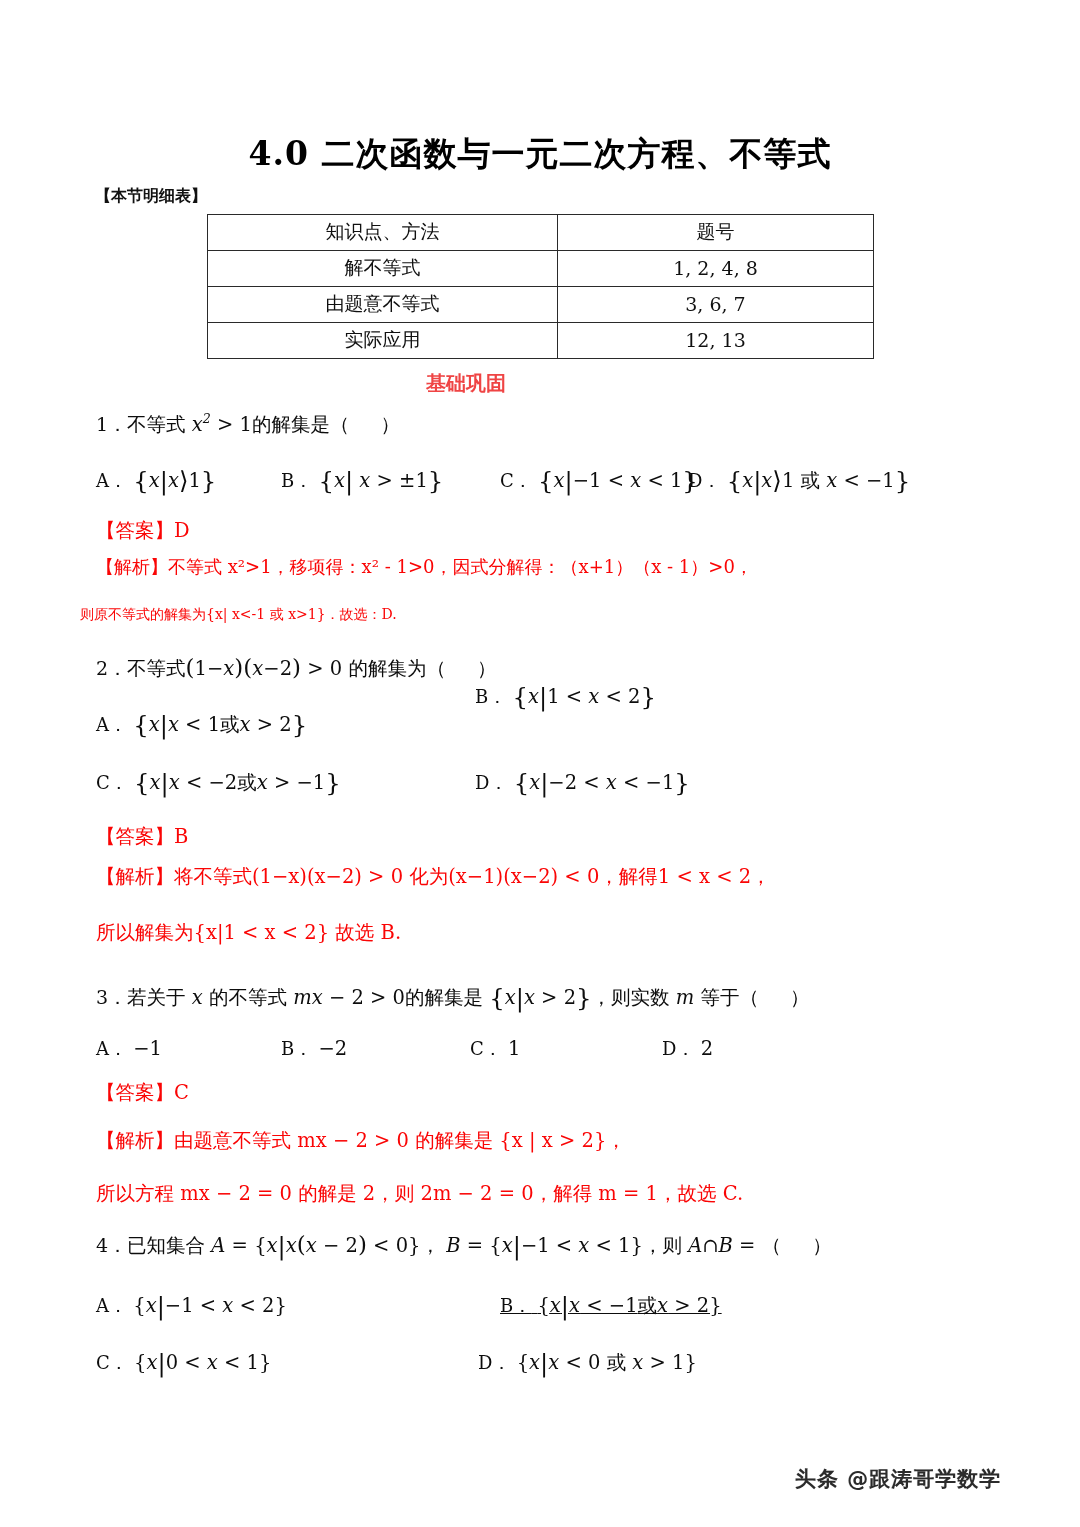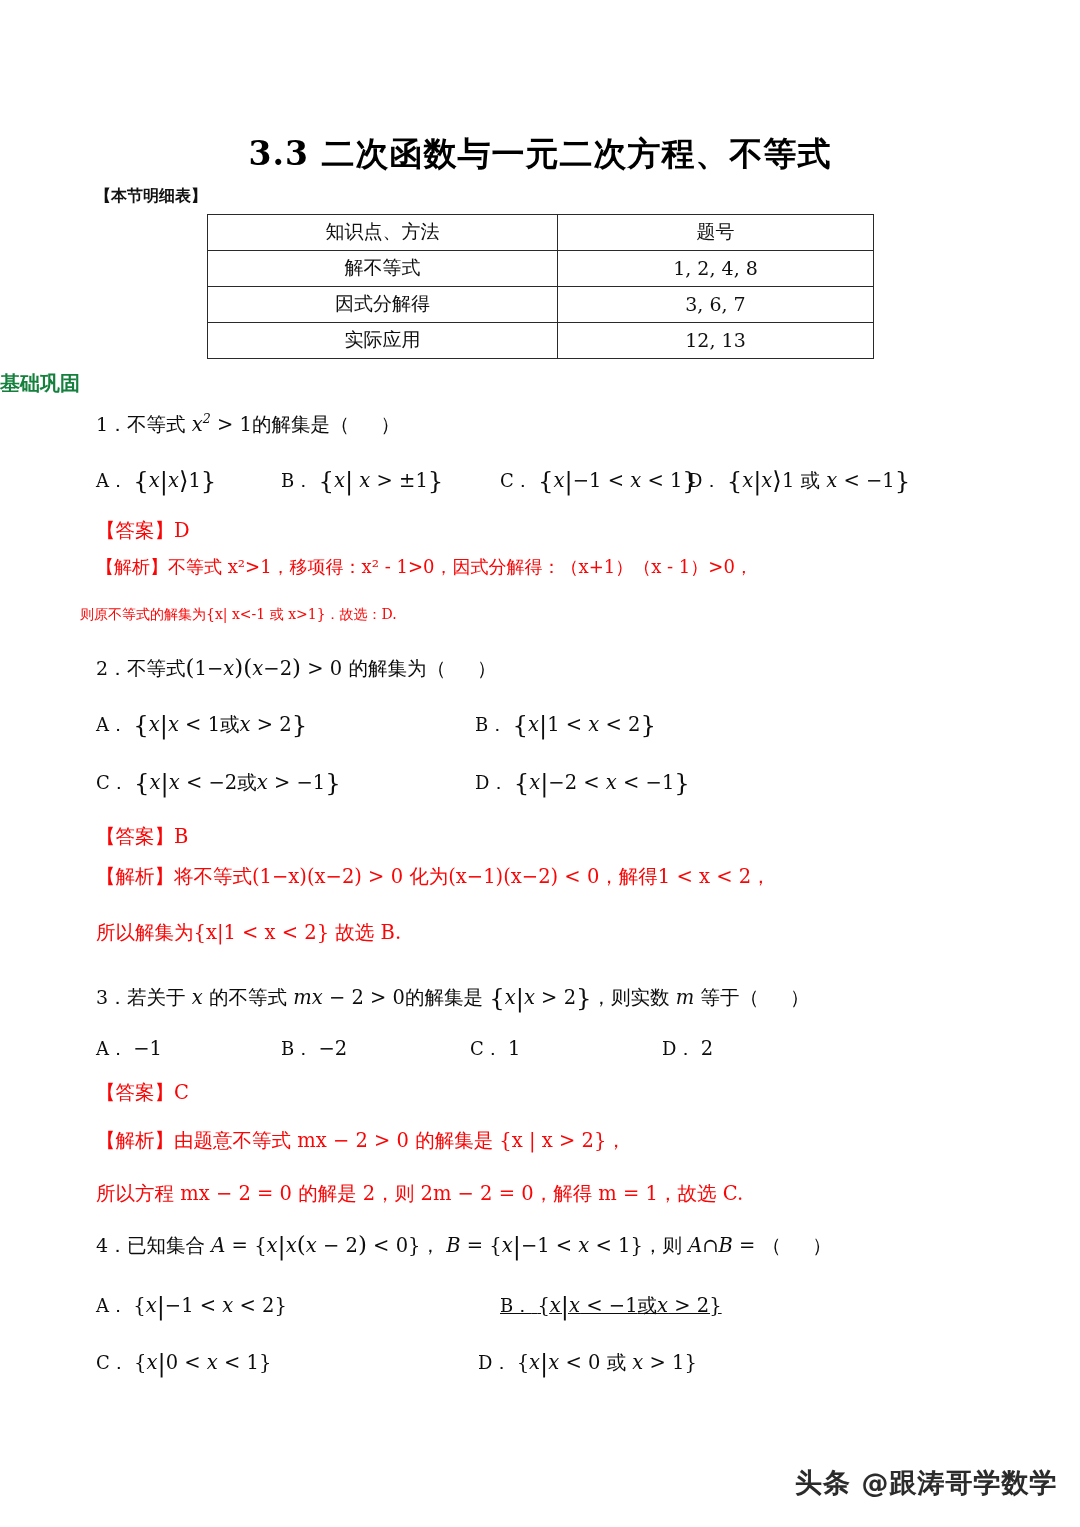--- a/index.html
+++ b/index.html
@@ -62,24 +62,24 @@
   }
   .detail-table col.c1 { width: 350px; }
   .detail-table col.c2 { width: 316px; }
   .num-cell { font-family: "DejaVu Serif", "Liberation Serif", serif; }
 
   
   .subheading {
     position: absolute;
     left: 0; top: 370px;
     width: 932px;
-    text-align: left;
+    text-align: center;
     font-size: 20px;
     font-weight: bold;
-    color: #15803d;
+    color: #ef4444;
   }
 
   
   .line {
     position: absolute;
     font-size: 19.5px;
     white-space: nowrap;
     color: #0d0d0d;
     line-height: 1.1;
   }
@@ -99,53 +99,53 @@
   .mn { font-family: "DejaVu Serif","Liberation Serif",serif; font-style: normal; }
   .big { font-size: 23px; }
   .sup { font-size: 0.65em; vertical-align: super; }
   .brace { font-size: 1.25em; vertical-align: -0.08em; }
 
   
   .watermark {
     position: absolute;
     left: 795px; top: 1465px;
     font-family: "DejaVu Sans", "Liberation Sans", sans-serif;
-    font-size: 27px;
+    font-size: 21px;
     font-weight: bold;
     color: #2b2b2b;
     text-shadow: 1.5px 1.5px 0 #ffffff, -0.5px -0.5px 0 #cfcfcf;
     letter-spacing: 1px;
     white-space: nowrap;
   }
 </style>
 </head>
 <body>
 
 <div class="page">
 
-  <div class="doc-title">3.3 二次函数与一元二次方程、不等式</div>
+  <div class="doc-title">4.0 二次函数与一元二次方程、不等式</div>
 
   <div class="section-label">【本节明细表】</div>
 
   <table class="detail-table">
     <colgroup>
         <col class="c1">
         <col class="c2">
       </colgroup>
     <tbody>
       <tr>
         <td>知识点、方法</td>
         <td>题号</td>
       </tr>
       <tr>
         <td>解不等式</td>
         <td class="num-cell">1, 2, 4, 8</td>
       </tr>
       <tr>
-        <td>因式分解得</td>
+        <td>由题意不等式</td>
         <td class="num-cell">3, 6, 7</td>
       </tr>
       <tr>
         <td>实际应用</td>
         <td class="num-cell">12, 13</td>
       </tr>
     </tbody>
   </table>
 
   <div class="subheading">基础巩固</div>
@@ -178,21 +178,21 @@
     <span>则原不等式的解集为{x| x&lt;-1 或 x&gt;1}．故选：D.</span>
   </div>
 
   <div class="line" style="left:96px; top:655px;">
     <span class="qnum">2．</span>不等式<span class="big">(</span><span class="mn">1</span><span class="mn">−</span><span class="mi">x</span><span class="big">)(</span><span class="mi">x</span><span class="mn">−2</span><span class="big">)</span><span class="mn"> &gt; 0</span> 的解集为（&nbsp;&nbsp;&nbsp;&nbsp;&nbsp;）
   </div>
 
   <div class="line" style="left:96px; top:712px;">
     <span class="opt-letter">A．</span>&nbsp;<span class="brace">{</span><span class="mi">x</span><span class="brace">|</span><span class="mi">x</span><span class="mn"> &lt; 1</span>或<span class="mi">x</span><span class="mn"> &gt; 2</span><span class="brace">}</span>
   </div>
-  <div class="line" style="left:475px; top:712px;">
+  <div class="line" style="left:475px; top:684px;">
     <span class="opt-letter">B．</span>&nbsp;<span class="brace">{</span><span class="mi">x</span><span class="brace">|</span><span class="mn">1 &lt; </span><span class="mi">x</span><span class="mn"> &lt; 2</span><span class="brace">}</span>
   </div>
   <div class="line" style="left:96px; top:770px;">
     <span class="opt-letter">C．</span>&nbsp;<span class="brace">{</span><span class="mi">x</span><span class="brace">|</span><span class="mi">x</span><span class="mn"> &lt; −2</span>或<span class="mi">x</span><span class="mn"> &gt; −1</span><span class="brace">}</span>
   </div>
   <div class="line" style="left:475px; top:770px;">
     <span class="opt-letter">D．</span>&nbsp;<span class="brace">{</span><span class="mi">x</span><span class="brace">|</span><span class="mn">−2 &lt; </span><span class="mi">x</span><span class="mn"> &lt; −1</span><span class="brace">}</span>
   </div>
 
   <div class="line red" style="left:96px; top:826px;">

